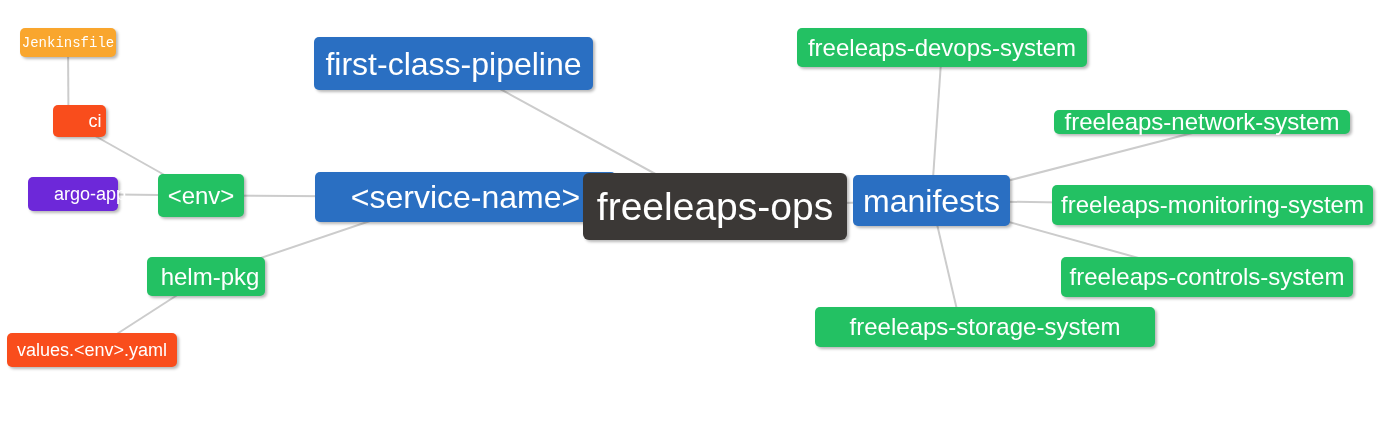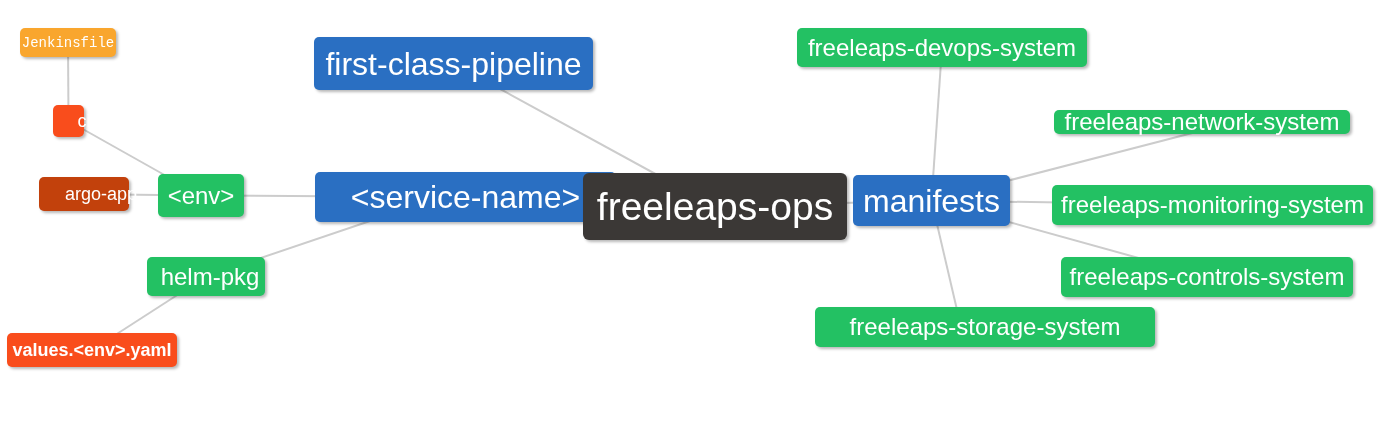--- a/index.html
+++ b/index.html
@@ -60,33 +60,33 @@
       <line x1="931.5" y1="200.5" x2="942" y2="47.5" stroke="#cccccc" stroke-width="2"></line>
       <line x1="931.5" y1="200.5" x2="1202" y2="130.5" stroke="#cccccc" stroke-width="2"></line>
       <line x1="931.5" y1="200.5" x2="1212.5" y2="205" stroke="#cccccc" stroke-width="2"></line>
       <line x1="931.5" y1="200.5" x2="1207" y2="277" stroke="#cccccc" stroke-width="2"></line>
       <line x1="931.5" y1="200.5" x2="961" y2="327" stroke="#cccccc" stroke-width="2"></line>
     </svg>
   <div id="node-layer">
       <div class="node lv-sub" style="left: 20px; top: 28px; width: 96px; height: 29px; background: rgb(249, 166, 46); color: rgb(255, 255, 255);">
         <span>Jenkinsfile</span>
       </div>
-      <div class="node lv-leaf" style="left: 53px; top: 105px; width: 31px; height: 32px; background: rgb(249, 77, 28); color: rgb(255, 255, 255); padding-left: 31px;">
+      <div class="node lv-leaf" style="left: 53px; top: 105px; width: 53px; height: 32px; background: rgb(249, 77, 28); color: rgb(255, 255, 255); padding-left: 31px;">
         <span>ci</span>
       </div>
-      <div class="node lv-leaf" style="left: 39px; top: 177px; width: 90px; height: 34px; background: #c2410c; color: rgb(255, 255, 255); padding-left: 34px;">
+      <div class="node lv-leaf" style="left: 28px; top: 177px; width: 90px; height: 34px; background: #6d28d9; color: rgb(255, 255, 255); padding-left: 34px;">
         <span>argo-app</span>
       </div>
       <div class="node lv-child" style="left: 158px; top: 174px; width: 86px; height: 43px; background: rgb(35, 193, 99); color: rgb(255, 255, 255);">
         <span>&lt;env&gt;</span>
       </div>
       <div class="node lv-child" style="left: 147px; top: 257px; width: 118px; height: 39px; background: rgb(35, 193, 99); color: rgb(255, 255, 255); padding-left: 8px;">
         <span>helm-pkg</span>
       </div>
-      <div class="node lv-leaf" style="left: 7px; top: 333px; width: 170px; height: 34px; background: rgb(249, 77, 28); color: rgb(255, 255, 255); font-weight: bold;">
+      <div class="node lv-leaf" style="left: 7px; top: 333px; width: 170px; height: 34px; background: rgb(249, 77, 28); color: rgb(255, 255, 255);">
         <span>values.&lt;env&gt;.yaml</span>
       </div>
       <div class="node lv-branch" style="left: 314px; top: 37px; width: 279px; height: 53px; background: rgb(42, 111, 194); color: rgb(255, 255, 255);">
         <span>first-class-pipeline</span>
       </div>
       <div class="node lv-branch" style="left: 315px; top: 172px; width: 301px; height: 50px; background: rgb(42, 111, 194); color: rgb(255, 255, 255);">
         <span>&lt;service-name&gt;</span>
       </div>
       <div class="node lv-root" style="left: 583px; top: 173px; width: 264px; height: 67px; background: rgb(59, 56, 54); color: rgb(255, 255, 255);">
         <span>freeleaps-ops</span>

